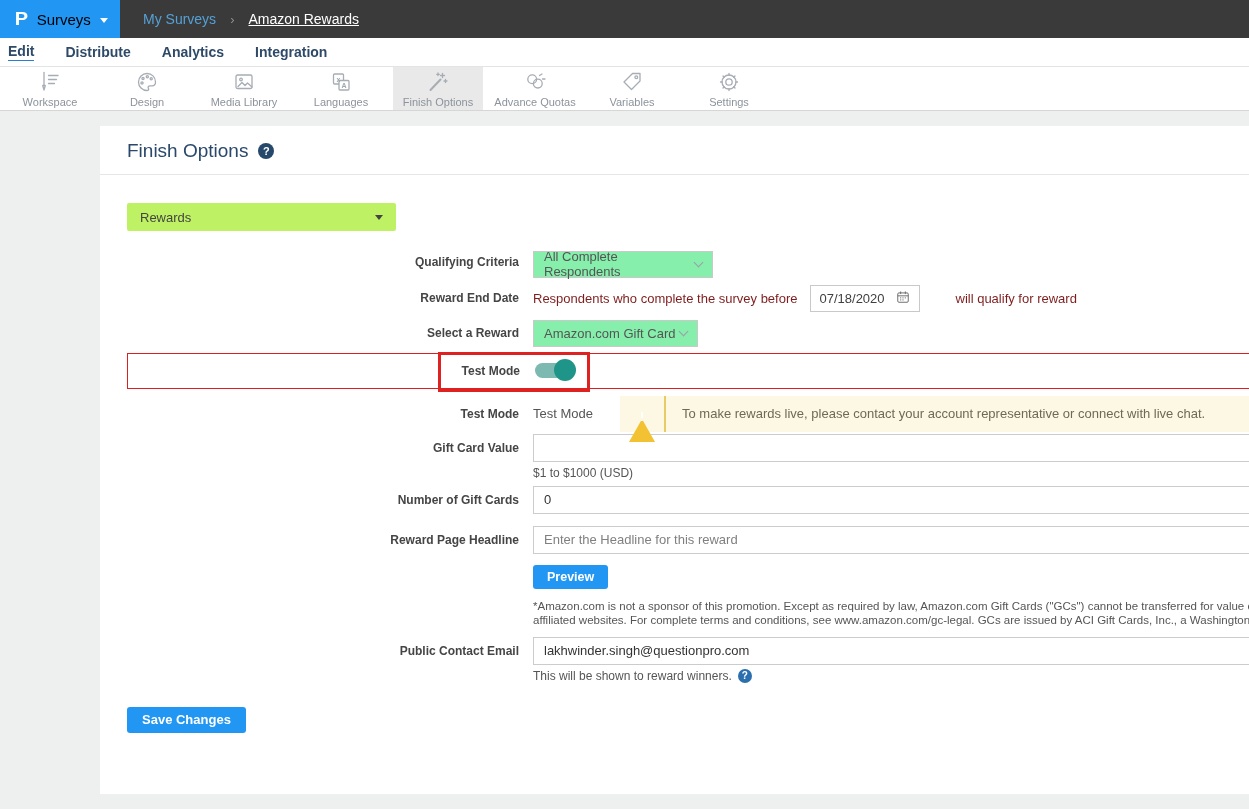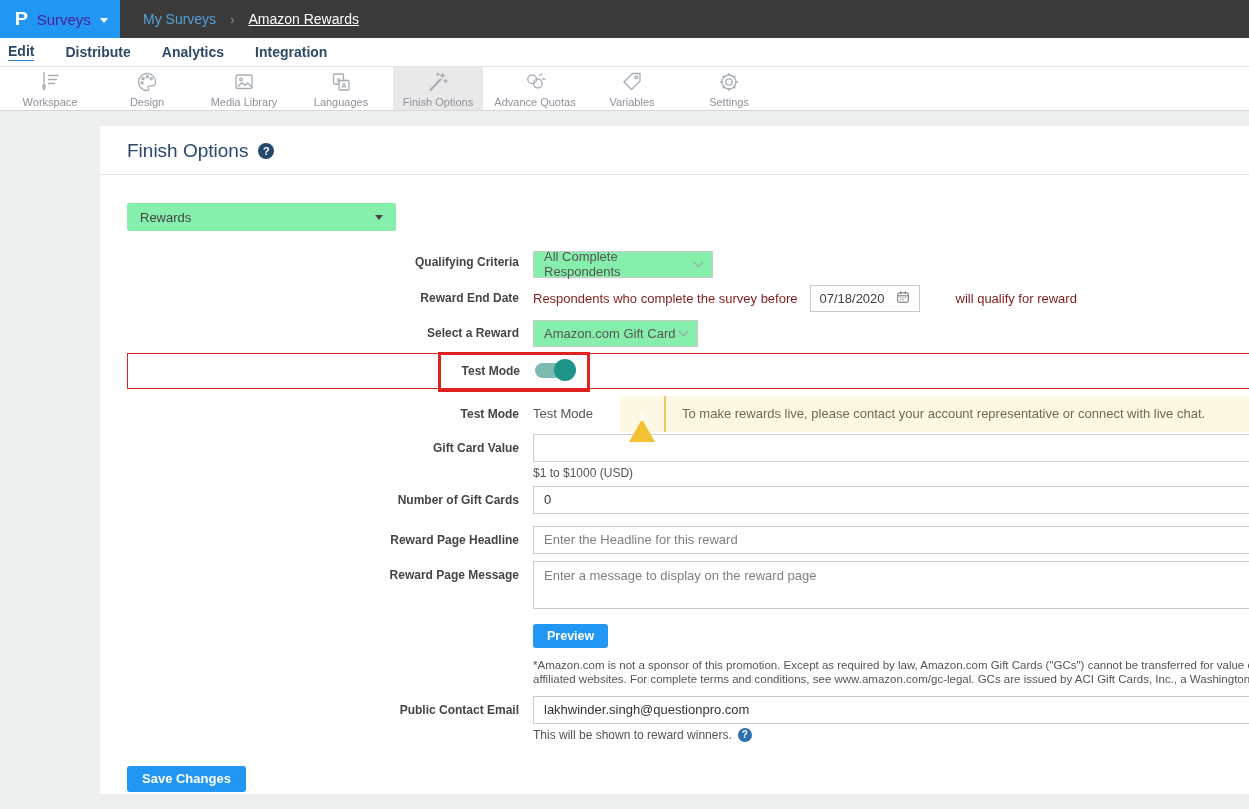--- a/index.html
+++ b/index.html
@@ -4,21 +4,21 @@
 <style>
   * { margin:0; padding:0; box-sizing:border-box; }
   html,body { width:1249px; height:809px; overflow:hidden; background:#eef0f0;
     font-family:"Liberation Sans", sans-serif; }
 
   
   .topbar { height:38px; background:#3a3a3a; display:flex; align-items:center; }
   .logo-box { width:120px; height:38px; background:#2196f3; display:flex; align-items:center;
     padding-left:15px; gap:9px; cursor:pointer; }
   .logo-glyph { color:#fff; font-size:19px; font-weight:bold; transform:scaleX(1.05); }
-  .product-name { color:#4c1d95; font-size:15px; }
+  .product-name { color:#000000; font-size:15px; }
   .caret-white { width:0; height:0; border-left:4px solid transparent; border-right:4px solid transparent;
     border-top:5px solid #fff; margin-top:2px; }
   .breadcrumb { display:flex; align-items:center; margin-left:23px; font-size:14px; }
   .bc-parent { color:#55a0d6; cursor:pointer; }
   .bc-sep { color:#8f8f8f; margin:0 14px; font-size:13px; }
   .bc-current { color:#ffffff;text-decoration:underline; }
 
   
   .navrow { height:29px; background:#fff; display:flex; align-items:center; padding-left:8px;
     gap:31px; border-bottom:1px solid #e4e4e4; }
@@ -39,21 +39,21 @@
   .card { margin-left:100px; margin-top:15px; height:668px; background:#fff;
     padding:14px 0 0 27px; position:relative; }
 
   .title-row { display:flex; align-items:center; gap:10px; }
   .page-title { font-size:19px; color:#29486b; }
   .help-q { display:inline-flex; width:16px; height:16px; border-radius:50%; background:#26486b;
     color:#fff; font-size:11px; font-weight:bold; align-items:center; justify-content:center; cursor:pointer; }
   .help-q.small { width:14px; height:14px; font-size:10px; background:#2c6fae; }
   .divider { border-bottom:1px solid #e6e6e6; margin:12px 0 0 -27px; }
 
-  .category-select { margin-top:28px; width:269px; height:28px; background:#86efac; border-radius:2px;
+  .category-select { margin-top:28px; width:269px; height:28px; background:#bef264; border-radius:2px;
     display:flex; align-items:center; justify-content:space-between; padding:0 13px; font-size:13px;
     color:#444; cursor:pointer; }
   .caret-dark { width:0; height:0; border-left:4px solid transparent; border-right:4px solid transparent;
     border-top:5px solid #444; }
 
   
   .form { margin-top:16px; }
   .frow { display:grid; grid-template-columns:392px 1fr; column-gap:14px; align-items:center; }
   .flabel { text-align:right; font-weight:bold; font-size:12px; color:#454545; }
   .ftext { font-size:13px; color:#7f1d1d; }
@@ -306,24 +306,20 @@
       <div class="frow mt6">
         <span class="flabel">Number of Gift Cards</span>
         <div><input class="tinput" value="0" style=""></div>
       </div>
 
       <div class="frow mt12">
         <span class="flabel">Reward Page Headline</span>
         <div><input class="tinput" placeholder="Enter the Headline for this reward" style=""></div>
       </div>
 
-      <div class="frow mt7" style="align-items:start;">
-        <span class="flabel" style="margin-top:7px;">Reward Page Message</span>
-        <div><textarea class="tarea" placeholder="Enter a message to display on the reward page" style=""></textarea></div>
-      </div>
 
       <button class="btn-blue btn-preview">Preview</button>
 
       <div class="disclaimer">
         <div>*Amazon.com is not a sponsor of this promotion. Except as required by law, Amazon.com Gift Cards ("GCs") cannot be transferred for value or redee</div>
         <div>affiliated websites. For complete terms and conditions, see www.amazon.com/gc-legal. GCs are issued by ACI Gift Cards, Inc., a Washington corpor</div>
       </div>
 
       <div class="frow mt10">
         <span class="flabel">Public Contact Email</span>

